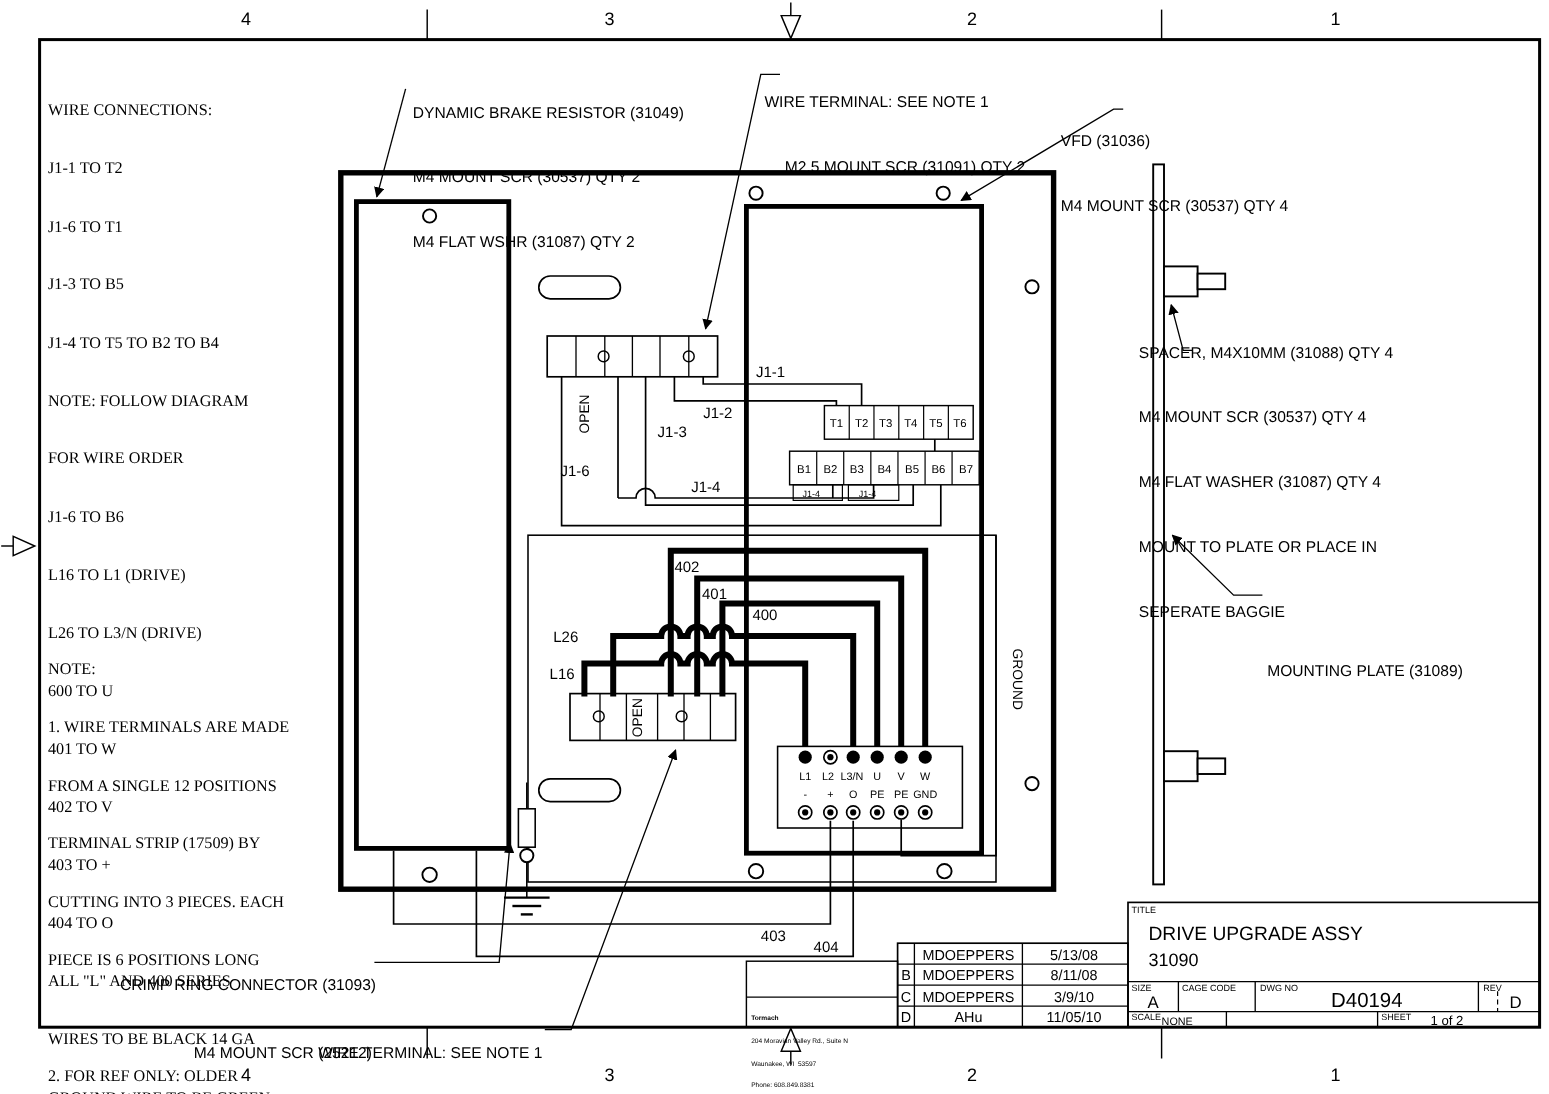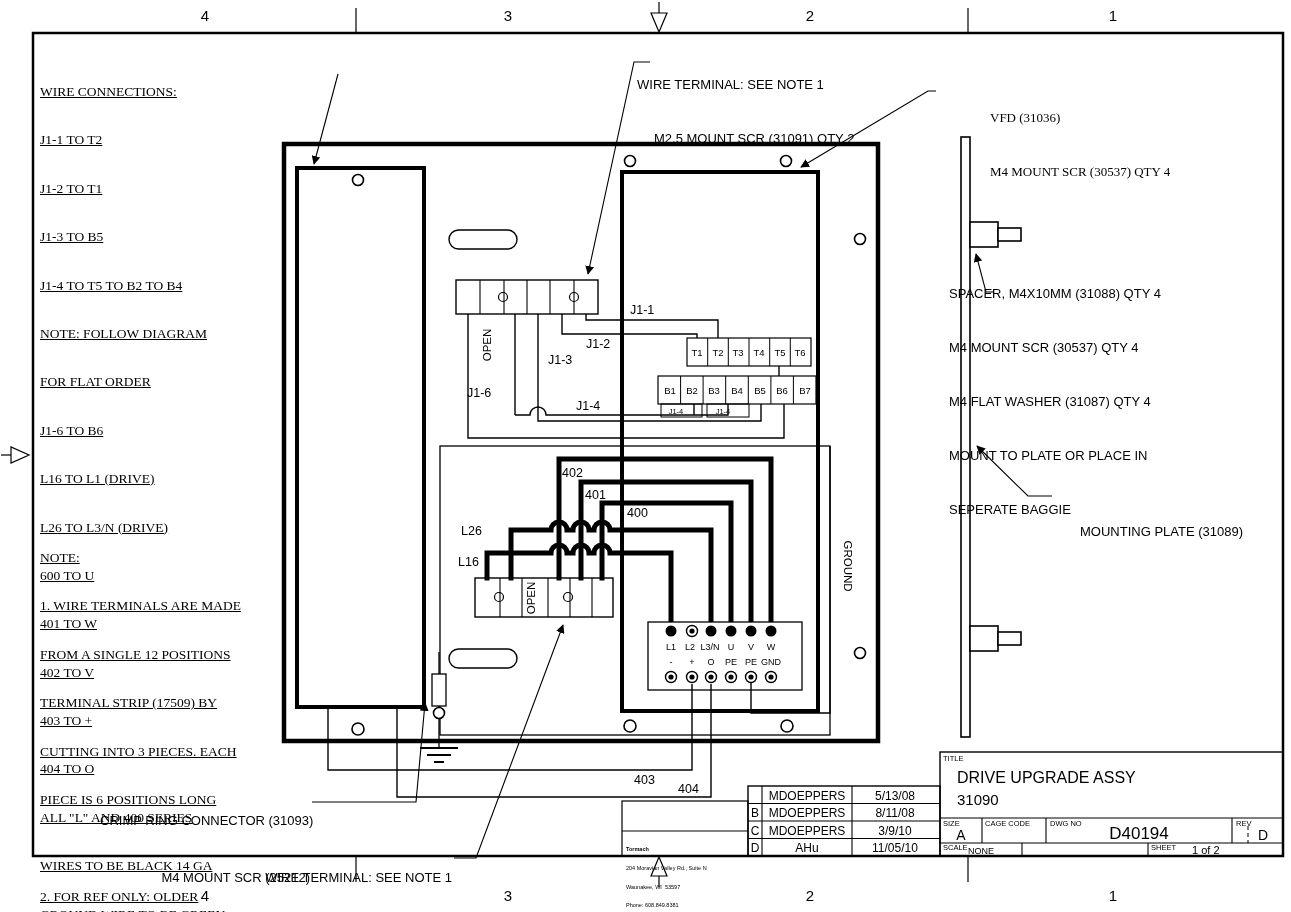--- a/index.html
+++ b/index.html
@@ -2,21 +2,21 @@
 <html><head>
 <meta charset="utf-8">
 <style>
   html,body{margin:0;padding:0;background:#e8e8e8;}
   .sheet{position:relative;width:1291px;height:912px;background:#ffffff;overflow:hidden;
          font-family:"Liberation Sans",sans-serif;color:#000;}
   svg{position:absolute;left:0;top:0;}
   svg text{fill:#000;font-family:"Liberation Sans",sans-serif;}
   .abs{position:absolute;white-space:pre;}
   .serifblock{font-family:"Liberation Serif",serif;font-size:13.5px;}
-  .serifblock .tl{height:16.4px;line-height:16.4px;white-space:pre;text-decoration:underline;}
+  .serifblock .tl{height:16.4px;line-height:16.4px;white-space:pre;}
   .callout{font-size:13px;line-height:18px;}
   .callout div{white-space:pre;}
   .ind{padding-left:17px;text-decoration:underline;}
   .rt{text-align:right;}
   .tormach{font-size:5.5px;line-height:6.2px;}
 </style>
 </head>
 <body>
 
 <div class="sheet">
@@ -291,25 +291,25 @@
     <text x="943" y="850" font-size="7.5">SCALE</text>
     <text x="968" y="854" font-size="9">NONE</text>
     <text x="1151" y="850" font-size="7.5">SHEET</text>
     <text x="1192" y="854" font-size="11">1 of 2</text>
   </g>
 </svg>
 
 <div class="abs serifblock" style="left:40px;top:52px;">
   <div class="tl">WIRE CONNECTIONS:</div>
   <div class="tl">J1-1 TO T2</div>
-  <div class="tl">J1-2 TO T1</div>
+  <div class="tl">J1-6 TO T1</div>
   <div class="tl">J1-3 TO B5</div>
   <div class="tl">J1-4 TO T5 TO B2 TO B4</div>
   <div class="tl">NOTE: FOLLOW DIAGRAM</div>
-  <div class="tl">FOR FLAT ORDER</div>
+  <div class="tl">FOR WIRE ORDER</div>
   <div class="tl">J1-6 TO B6</div>
   <div class="tl">L16 TO L1 (DRIVE)</div>
   <div class="tl">L26 TO L3/N (DRIVE)</div>
   <div class="tl">600 TO U</div>
   <div class="tl">401 TO W</div>
   <div class="tl">402 TO V</div>
   <div class="tl">403 TO +</div>
   <div class="tl">404 TO O</div>
   <div class="tl">ALL "L" AND 400 SERIES</div>
   <div class="tl">WIRES TO BE BLACK 14 GA</div>
@@ -336,40 +336,45 @@
   <div class="tl">2. FOR REF ONLY: OLDER</div>
   
   
   
   
   
   
   
 </div>
 
+<div class="abs callout" style="left:344px;top:49px;">
+  <div>DYNAMIC BRAKE RESISTOR (31049)</div>
+  <div>M4 MOUNT SCR (30537) QTY 2</div>
+  <div>M4 FLAT WSHR (31087) QTY 2</div>
+</div>
 
 <div class="abs callout" style="left:637px;top:40px;">
   <div>WIRE TERMINAL: SEE NOTE 1</div>
   <div class="ind">M2.5 MOUNT SCR (31091) QTY 2</div>
 </div>
 
-<div class="abs callout" style="left:990px;top:73px;font-family:Liberation Serif, serif;">
+<div class="abs callout" style="left:884px;top:73px;">
   <div>VFD (31036)</div>
   <div>M4 MOUNT SCR (30537) QTY 4</div>
 </div>
 
 <div class="abs callout" style="left:949px;top:249px;">
   <div>SPACER, M4X10MM (31088) QTY 4</div>
   <div>M4 MOUNT SCR (30537) QTY 4</div>
   <div>M4 FLAT WASHER (31087) QTY 4</div>
   <div>MOUNT TO PLATE OR PLACE IN</div>
   <div>SEPERATE BAGGIE</div>
 </div>
 
-<div class="abs callout" style="left:1056px;top:487px;margin-left:24px;">
+<div class="abs callout" style="left:1056px;top:514px;">
   <div>MOUNTING PLATE (31089)</div>
 </div>
 
 <div class="abs callout rt" style="left:100px;top:773px;width:210px;line-height:19px;">
   <div>CRIMP RING CONNECTOR (31093)</div>
   <div>M4 MOUNT SCR (25212)</div>
   
 </div>
 
 <div class="abs callout rt" style="left:200px;top:833px;width:252px;">

